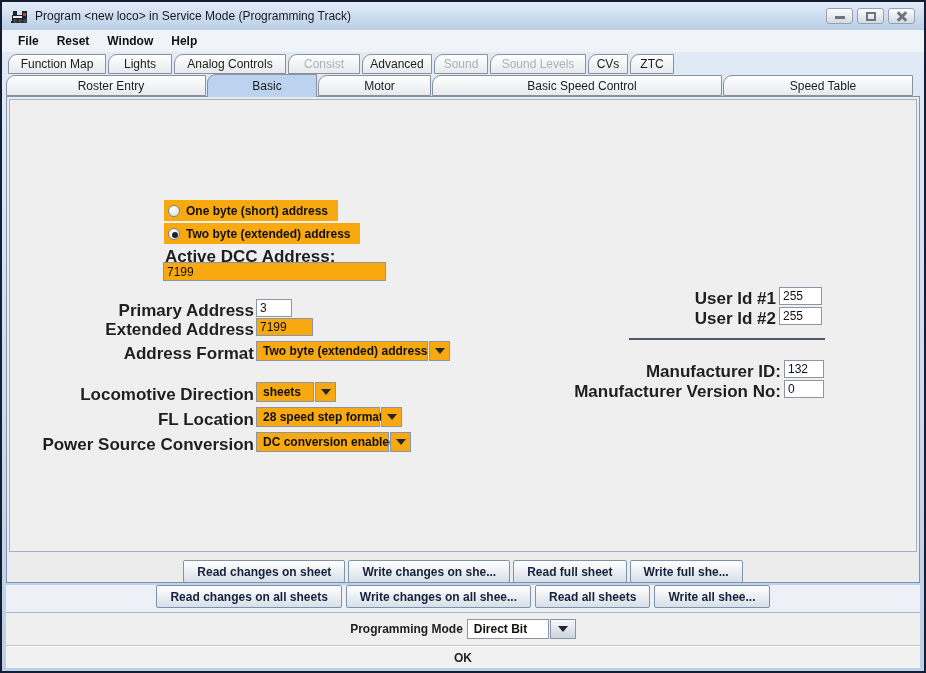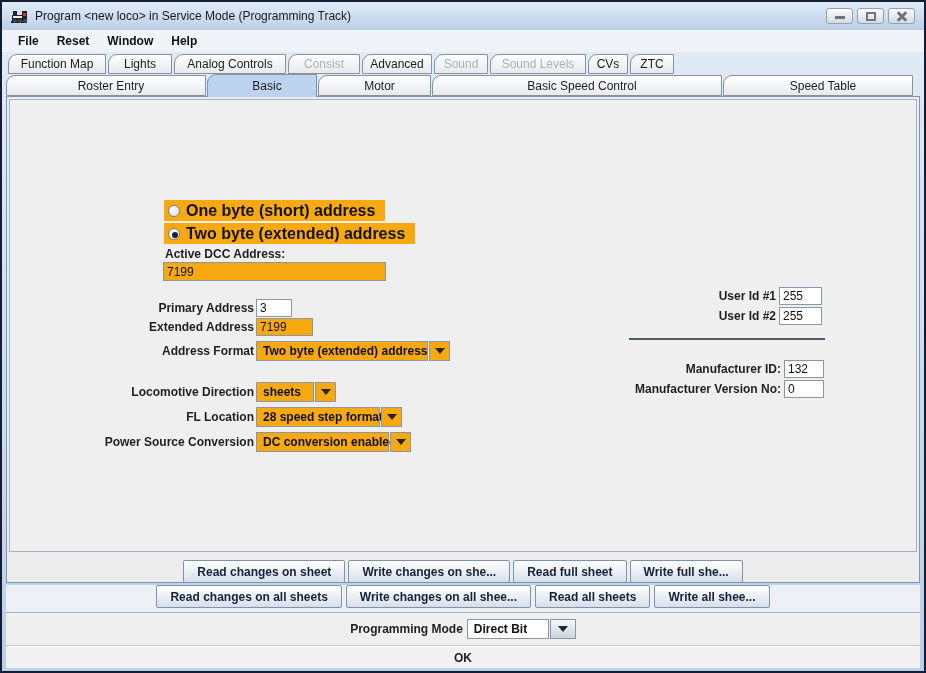--- a/index.html
+++ b/index.html
@@ -40,28 +40,28 @@
   .tabrow2 .tab { height:21px;padding-left:10px; }
   .tab.disabled { color:#A9B0B8; }
   .tab.sel { background:#BCD2EE; height:23px; margin-bottom:-1px; z-index:3; border-bottom:none; }
 
   
   .tabpanel { position:absolute; top:96px; left:6px; right:6px; height:487px;
     background:#ECECEC; border:1px solid #7E96B4; }
   .scrollpane { position:absolute; top:2px; left:2px; right:2px; height:453px;
     background:#EFEFEF; border:1px solid #9FB2C6; }
 
-  .flabel { position:absolute; font-size:12px; font-weight:bold; color:#1F1F1F; text-align:right; }
+  .flabel { position:absolute; font-size:17px; font-weight:bold; color:#1F1F1F; text-align:right; }
   .field  { position:absolute; font-size:12px; color:#111; border:1px solid #8A95A5;
             padding:0 3px; background:#FFFFFF; font-family:"Liberation Sans",sans-serif; }
   .orange { background:#F8A90F !important; }
 
   .radio-block { position:absolute; display:inline-flex; align-items:center; gap:6px;
     background:#F8A90F; padding:3px 10px 3px 4px; height:21px; }
-  .radio-block .rlabel { font-size:16px; font-weight:bold; color:#111; white-space:nowrap; }
+  .radio-block .rlabel { font-size:12px; font-weight:bold; color:#111; white-space:nowrap; }
   .rcirc { width:12px; height:12px; border-radius:50%; border:1px solid #7A828C;
     background:radial-gradient(circle at 35% 30%, #FFFFFF, #D8DCE1); position:relative; flex:0 0 auto; }
   .rcirc.on::after { content:""; position:absolute; left:3px; top:3px; width:6px; height:6px;
     border-radius:50%; background:#1E2228; }
 
   .combo { position:absolute; height:20px; display:flex; }
   .combo .val { border:1px solid #8A95A5; background:#F8A90F; display:flex; align-items:center;
     padding:0 6px; font-size:12px; font-weight:bold; color:#111; white-space:nowrap; }
   .combo .btn { width:21px; margin-left:1px; border:1px solid #8A95A5; background:#F8A90F;
     display:flex; align-items:center; justify-content:center; }

